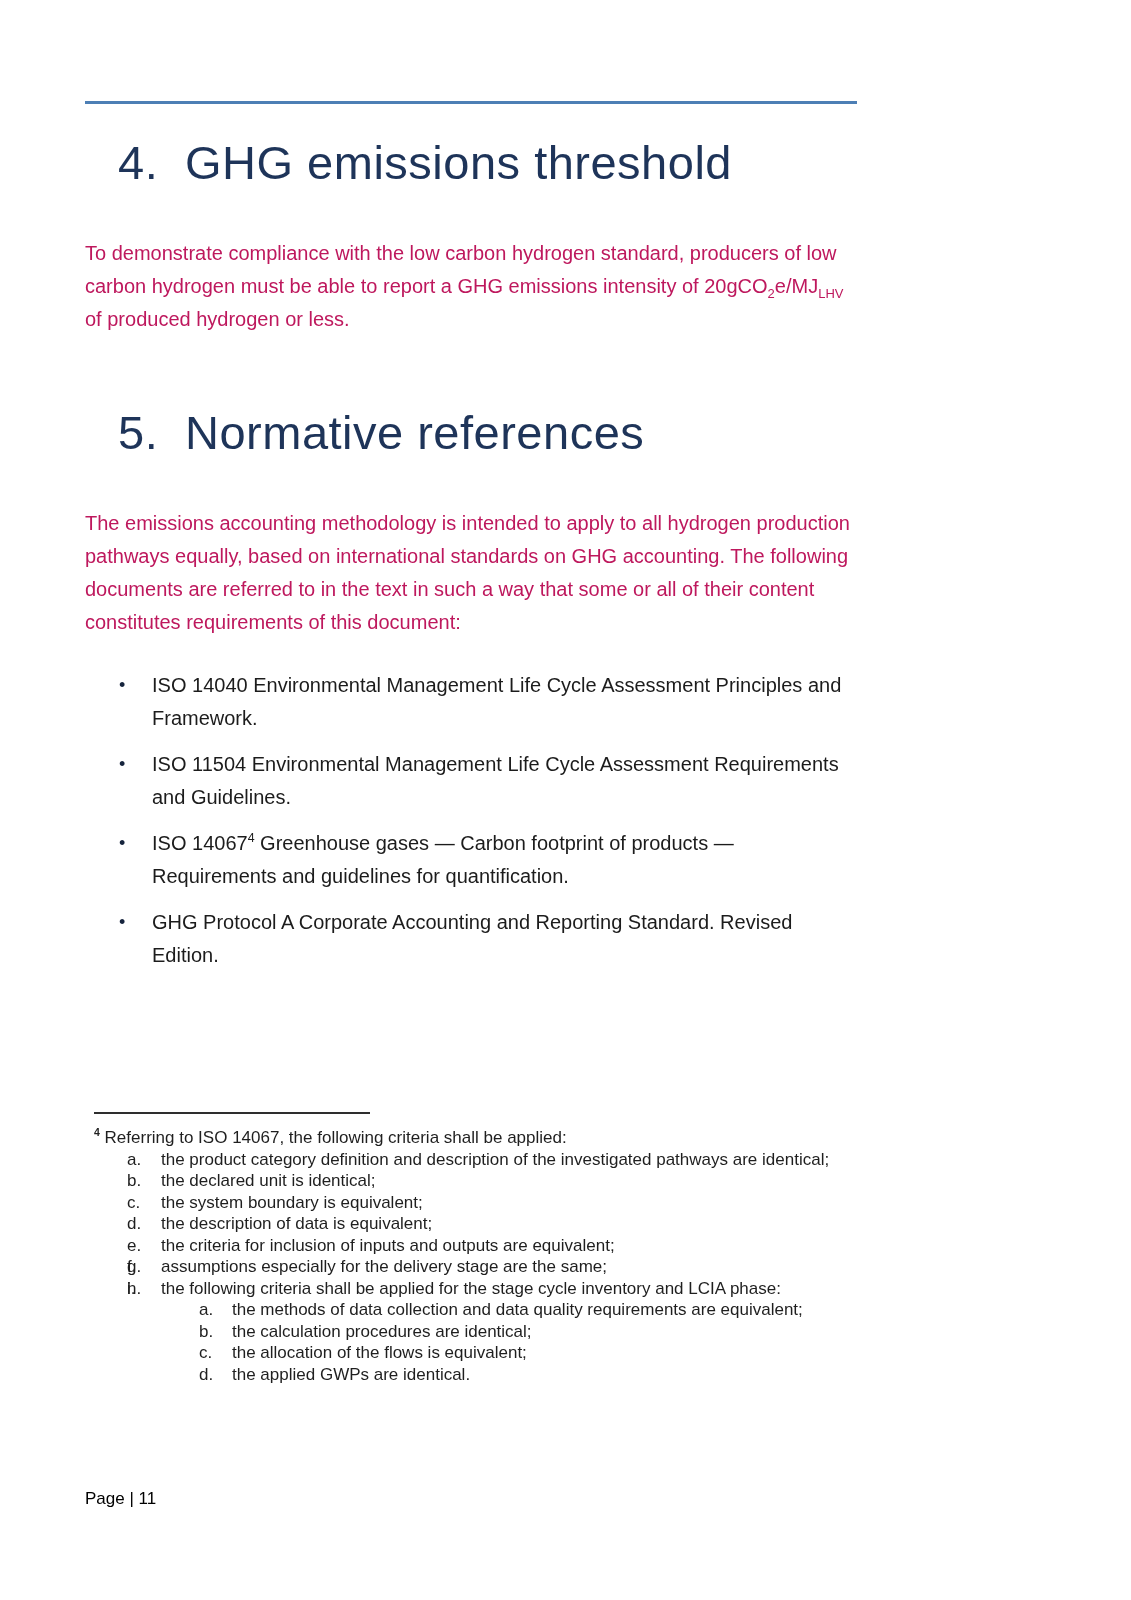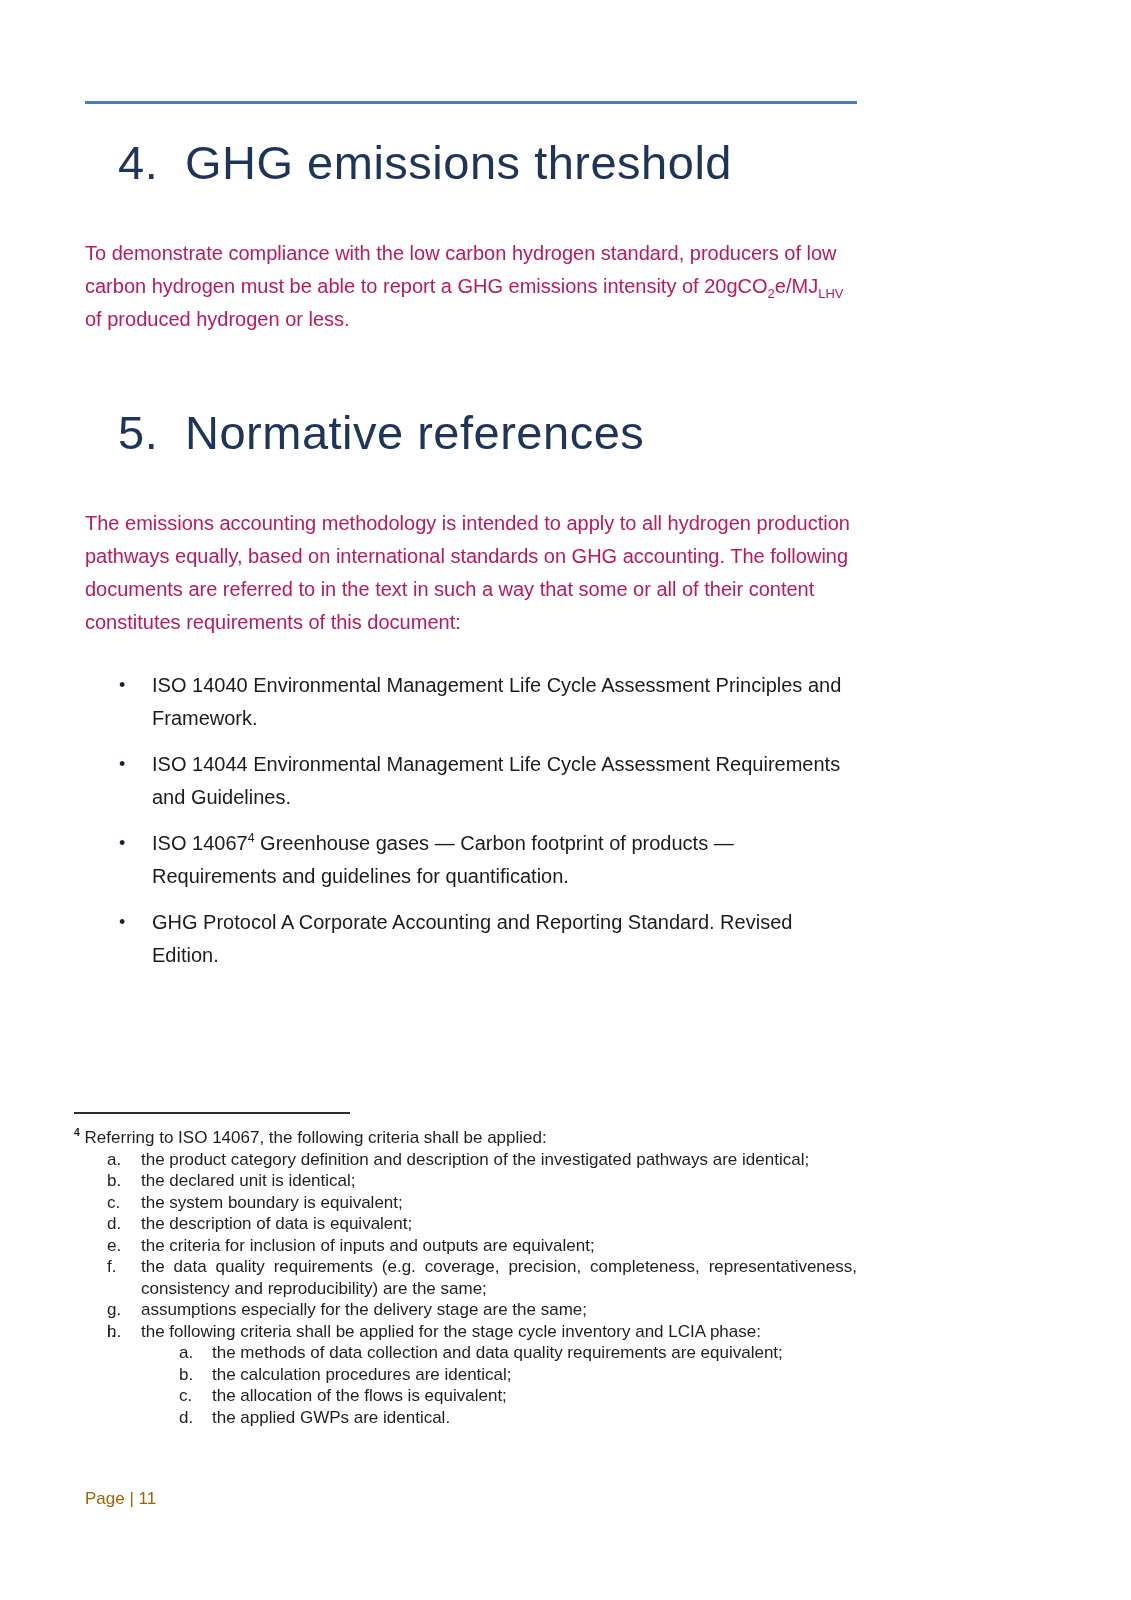--- a/index.html
+++ b/index.html
@@ -68,21 +68,21 @@
     vertical-align: super;
     line-height: 0;
   }
   sub.chem-sub {
     font-size: 0.65em;
     vertical-align: sub;
     line-height: 0;
   }
   .footnote {
     position: absolute;
-    left: 74px;
+    left: 94px;
     right: 85px;
     top: 1112px;
     font-size: 17px;
     line-height: 21.5px;
     color: #1f1f1f;
   }
   .fn-rule {
     width: 276px;
     height: 2px;
     background: #2e2e2e;
@@ -113,21 +113,21 @@
   .fn-sublbl {
     position: absolute;
     left: 38px;
     top: 0;
   }
   .page-footer {
     position: absolute;
     left: 85px;
     top: 1489px;
     font-size: 17px;
-    color: #a16207;
+    color: #000000;
     text-align: right;
   }
 </style>
 </head>
 <body>
 
 <div class="page">
 
   <div class="top-rule"></div>
 
@@ -141,40 +141,40 @@
     <span class="h-num">5.</span><span>Normative references</span>
   </h1>
 
   <p class="body-para">The emissions accounting methodology is intended to apply to all hydrogen production pathways equally, based on international standards on GHG accounting. The following documents are referred to in the text in such a way that some or all of their content constitutes requirements of this document:</p>
 
   <ul class="bullet-list">
     <li>
       <span class="bullet-dot">•</span><span>ISO 14040 Environmental Management Life Cycle Assessment Principles and Framework.</span><sup class="ref-sup"></sup><span></span>
     </li>
     <li>
-      <span class="bullet-dot">•</span><span>ISO 14044 Environmental Management Life Cycle Assessment Requirements and Guidelines.</span><sup class="ref-sup"></sup><span></span>
+      <span class="bullet-dot">•</span><span>ISO 11504 Environmental Management Life Cycle Assessment Requirements and Guidelines.</span><sup class="ref-sup"></sup><span></span>
     </li>
     <li>
       <span class="bullet-dot">•</span><span>ISO 14067</span><sup class="ref-sup">4</sup><span> Greenhouse gases — Carbon footprint of products — Requirements and guidelines for quantification.</span>
     </li>
     <li>
       <span class="bullet-dot">•</span><span>GHG Protocol A Corporate Accounting and Reporting Standard. Revised Edition.</span><sup class="ref-sup"></sup><span></span>
     </li>
   </ul>
 
   <div class="footnote">
     <div class="fn-rule"></div>
     <p class="fn-intro"><sup class="fn-marker">4</sup><span> Referring to ISO 14067, the following criteria shall be applied:</span></p>
     <ol class="fn-list">
       <li class="fn-item"><span class="fn-lbl">a.</span><span>the product category definition and description of the investigated pathways are identical;</span></li>
       <li class="fn-item"><span class="fn-lbl">b.</span><span>the declared unit is identical;</span></li>
       <li class="fn-item"><span class="fn-lbl">c.</span><span>the system boundary is equivalent;</span></li>
       <li class="fn-item"><span class="fn-lbl">d.</span><span>the description of data is equivalent;</span></li>
       <li class="fn-item"><span class="fn-lbl">e.</span><span>the criteria for inclusion of inputs and outputs are equivalent;</span></li>
-      <li class="fn-item justify"><span class="fn-lbl">f.</span><span>the data quality requirements (e.g. coverage, precision, completeness, representativeness, consistency and reproducibility) are the same;</span></li>
+      <li class="fn-item justify"><span class="fn-lbl">f.</span></li>
       <li class="fn-item"><span class="fn-lbl">g.</span><span>assumptions especially for the delivery stage are the same;</span></li>
       <li class="fn-item"><span class="fn-lbl">h.</span></li>
       <li class="fn-item">
         <span class="fn-lbl">i.</span><span>the following criteria shall be applied for the stage cycle inventory and LCIA phase:</span>
         <ol class="fn-sublist">
           <li class="fn-subitem"><span class="fn-sublbl">a.</span><span>the methods of data collection and data quality requirements are equivalent;</span></li>
           <li class="fn-subitem"><span class="fn-sublbl">b.</span><span>the calculation procedures are identical;</span></li>
           <li class="fn-subitem"><span class="fn-sublbl">c.</span><span>the allocation of the flows is equivalent;</span></li>
           <li class="fn-subitem"><span class="fn-sublbl">d.</span><span>the applied GWPs are identical.</span></li>
         </ol>

